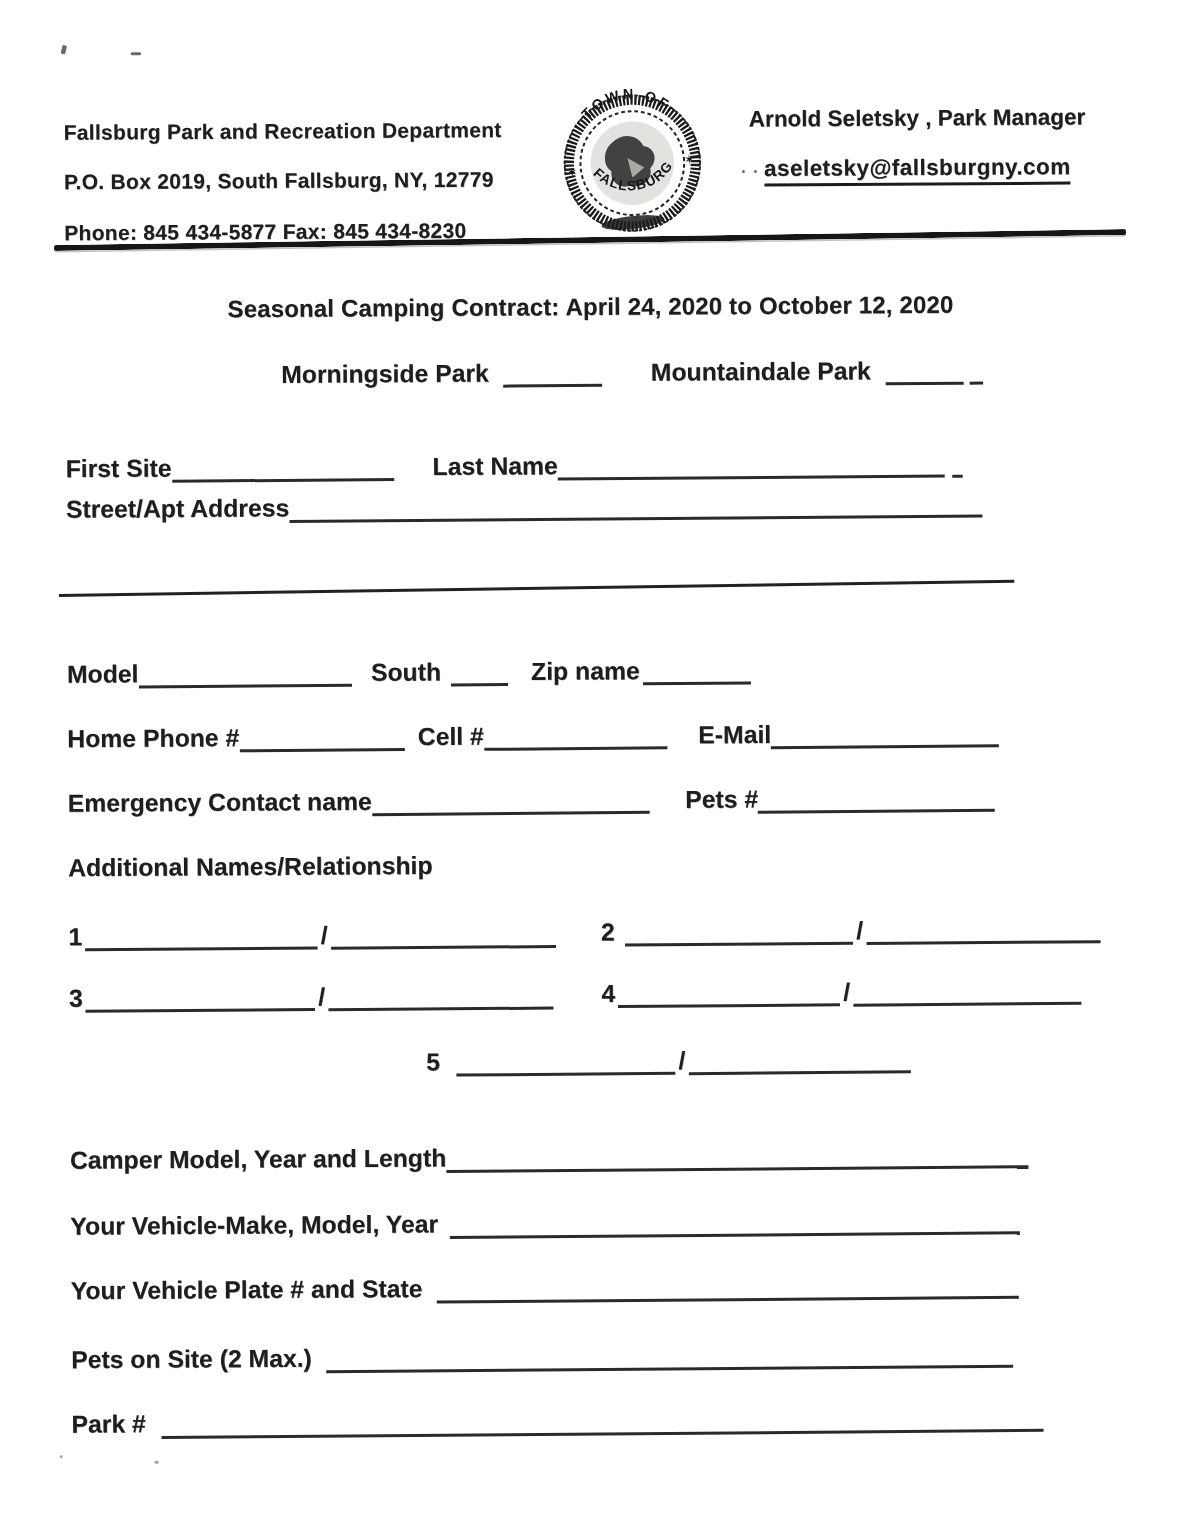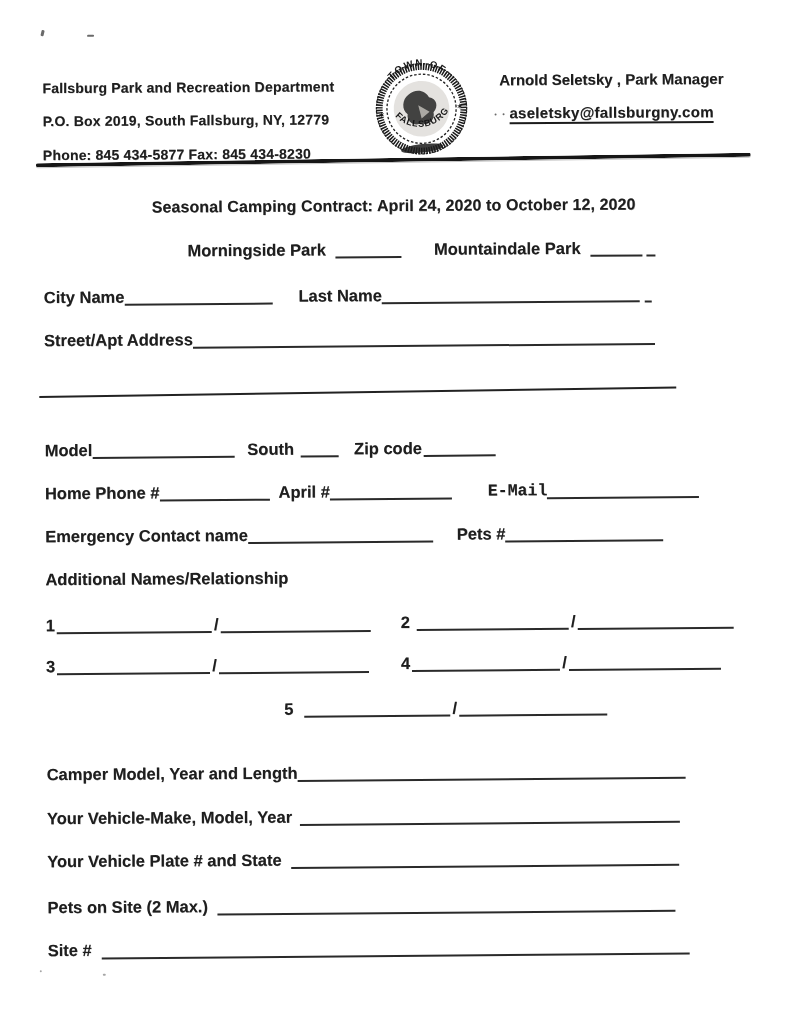--- a/index.html
+++ b/index.html
@@ -77,49 +77,49 @@
 
   <div class="row" style="top:241px;left:189px;">
     <span class="lbl">Morningside Park</span>
     <span class="wline" style="width:66px;margin-left:10px;"></span>
     <span class="lbl" style="margin-left:32px;">Mountaindale Park</span>
     <span class="wline" style="width:52px;margin-left:10px;"></span>
     <span class="wline" style="width:9px;margin-left:4px;"></span>
   </div>
 
   <div class="row" style="top:287px;left:45px;">
-    <span class="lbl">City Name</span>
+    <span class="lbl">First Site</span>
     <span class="wline" style="width:148px;"></span>
-    <span class="lbl" style="margin-left:26px;">Last Name</span>
+    <span class="lbl" style="margin-left:26px;margin-top:16px;">Last Name</span>
     <span class="wline" style="width:258px;"></span>
     <span class="wline" style="width:7px;margin-left:5px;"></span>
   </div>
 
   <div class="row" style="top:330px;left:45px;">
     <span class="lbl">Street/Apt Address</span>
     <span class="wline" style="width:462px;"></span>
   </div>
 
   <div class="fullline"></div>
 
   <div class="row" style="top:440px;left:45px;">
     <span class="lbl">Model</span>
     <span class="wline" style="width:142px;"></span>
     <span class="lbl" style="margin-left:13px;">South</span>
     <span class="wline" style="width:38px;margin-left:7px;"></span>
-    <span class="lbl" style="margin-left:15px;">Zip code</span>
+    <span class="lbl" style="margin-left:15px;">Zip name</span>
     <span class="wline" style="width:72px;margin-left:2px;"></span>
   </div>
 
   <div class="row" style="top:483px;left:45px;">
     <span class="lbl">Home Phone #</span>
     <span class="wline" style="width:110px;"></span>
-    <span class="lbl" style="margin-left:9px;">April #</span>
+    <span class="lbl" style="margin-left:9px;">Cell #</span>
     <span class="wline" style="width:122px;"></span>
-    <span class="lbl" style="margin-left:36px;font-family:Liberation Mono, monospace;">E-Mail</span>
+    <span class="lbl" style="margin-left:21px;">E-Mail</span>
     <span class="wline" style="width:152px;"></span>
   </div>
 
   <div class="row" style="top:526px;left:45px;">
     <span class="lbl">Emergency Contact name</span>
     <span class="wline" style="width:185px;"></span>
     <span class="lbl" style="margin-left:24px;">Pets #</span>
     <span class="wline" style="width:158px;"></span>
   </div>
 
@@ -174,17 +174,17 @@
     <span class="lbl">Your Vehicle Plate # and State</span>
     <span class="wline" style="width:388px;margin-left:10px;"></span>
   </div>
 
   <div class="row" style="top:897px;left:45px;">
     <span class="lbl">Pets on Site (2 Max.)</span>
     <span class="wline" style="width:458px;margin-left:10px;"></span>
   </div>
 
   <div class="row" style="top:940px;left:45px;">
-    <span class="lbl">Site #</span>
+    <span class="lbl">Park #</span>
     <span class="wline thick" style="width:588px;margin-left:10px;"></span>
   </div>
 
 </div>
 
 </body></html>

